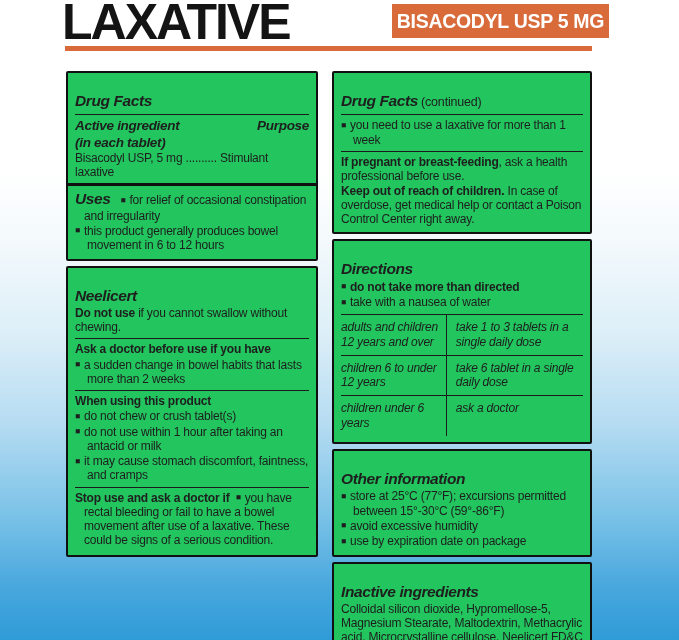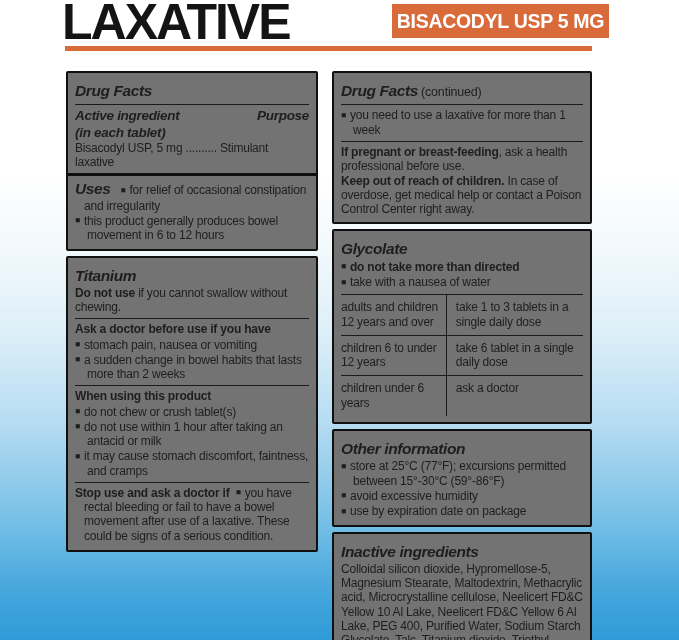--- a/index.html
+++ b/index.html
@@ -31,23 +31,23 @@
     position:absolute;left:65px;top:46px;width:527px;height:5px;
     background:#d96b3b;
   }
 
   
   .col{position:absolute;top:71px;}
   .col-left{left:66px;width:252px;}
   .col-right{left:332px;width:260px;}
 
   .box{
-    background:#737373;
+    background:#22c55e;
     border:2.5px solid #101010;border-radius:2px;
-    padding:9px 7px 6px 7px;margin-bottom:5px;
+    padding:19px 7px 6px 7px;margin-bottom:5px;
     color:#1e1e1e;font-size:12px;line-height:1.19;letter-spacing:-0.2px;
   }
 
   .title{
     font-weight:bold;font-style:italic;font-size:15.5px;letter-spacing:-0.4px;
   }
   .title-suffix{font-weight:normal;font-style:normal;font-size:12.5px;letter-spacing:-0.2px;}
 
   .rule{border:0;border-top:1.5px solid #1b1b1b;margin:4px 0 3px 0;}
   .thick-rule{border:0;border-top:3px solid #101010;margin:4px -7px 4px -7px;}
@@ -59,21 +59,21 @@
   p{margin:0 0;}
   .b{padding-left:12px;text-indent:-12px;margin:1px 0;}
   .sq{font-size:8.5px;padding-right:4px;vertical-align:1.5px;font-style:normal;}
   .bh{font-weight:bold;}
   .hang{padding-left:9px;text-indent:-9px;margin:1px 0;}
   .uses-title{font-weight:bold;font-style:italic;font-size:15.5px;
     letter-spacing:-0.4px;padding-right:10px;}
 
   
   .dir-table{margin-top:5px;border-top:1.5px solid #1b1b1b;}
-  .dir-row{display:flex;border-top:1.5px solid #1b1b1b;}
+  .dir-row{display:flex;border-top:1.5px solid #1b1b1b;font-style:italic;}
   .dir-row:first-child{border-top:0;}
   .dir-cell{padding:5px 4px 6px 0;}
   .dir-who{width:45%;}
   .dir-dose{width:55%;border-left:1.5px solid #1b1b1b;padding-left:9px;}
 </style>
 </head>
 <body>
 
 <div class="page">
 
@@ -91,25 +91,24 @@
         <span>Purpose</span>
       </div>
       <div class="ai-sub">(in each tablet)</div>
       <p>Bisacodyl USP, 5 mg .......... Stimulant laxative</p>
       <hr class="thick-rule">
       <div class="hang"><span class="uses-title">Uses</span><span class="sq">■</span><span>for relief of occasional constipation and irregularity</span></div>
       <div class="b"><span class="sq">■</span><span>this product generally produces bowel movement in 6 to 12 hours</span></div>
     </div>
 
     <div class="box">
-      <div class="title">Titanium</div>
+      <div class="title">Neelicert</div>
       <p><span class="bh">Do not use</span> <span>if you cannot swallow without chewing.</span></p>
       <hr class="rule">
       <div class="bh">Ask a doctor before use if you have</div>
-      <div class="b"><span class="sq">■</span><span>stomach pain, nausea or vomiting</span></div>
       <div class="b"><span class="sq">■</span><span>a sudden change in bowel habits that lasts more than 2 weeks</span></div>
       <hr class="rule">
       <div class="bh">When using this product</div>
       <div class="b"><span class="sq">■</span><span>do not chew or crush tablet(s)</span></div>
       <div class="b"><span class="sq">■</span><span>do not use within 1 hour after taking an antacid or milk</span></div>
       <div class="b"><span class="sq">■</span><span>it may cause stomach discomfort, faintness, and cramps</span></div>
       <hr class="rule">
       <div class="hang"><span class="bh">Stop use and ask a doctor if</span>&nbsp;&nbsp;<span class="sq">■</span><span>you have rectal bleeding or fail to have a bowel movement after use of a laxative. These could be signs of a serious condition.</span></div>
     </div>
 
@@ -120,21 +119,21 @@
     <div class="box">
       <div><span class="title">Drug Facts</span> <span class="title-suffix">(continued)</span></div>
       <hr class="rule">
       <div class="b"><span class="sq">■</span><span>you need to use a laxative for more than 1 week</span></div>
       <hr class="rule">
       <p><span class="bh">If pregnant or breast-feeding</span><span>, ask a health professional before use.</span></p>
       <p><span class="bh">Keep out of reach of children.</span> <span>In case of overdose, get medical help or contact a Poison Control Center right away.</span></p>
     </div>
 
     <div class="box">
-      <div class="title">Glycolate</div>
+      <div class="title">Directions</div>
       <div class="b bh"><span class="sq">■</span><span>do not take more than directed</span></div>
       <div class="b"><span class="sq">■</span><span>take with a nausea of water</span></div>
       <div class="dir-table">
         <div class="dir-row">
           <div class="dir-cell dir-who">adults and children 12 years and over</div>
           <div class="dir-cell dir-dose">take 1 to 3 tablets in a single daily dose</div>
         </div>
         <div class="dir-row">
           <div class="dir-cell dir-who">children 6 to under 12 years</div>
           <div class="dir-cell dir-dose">take 6 tablet in a single daily dose</div>

